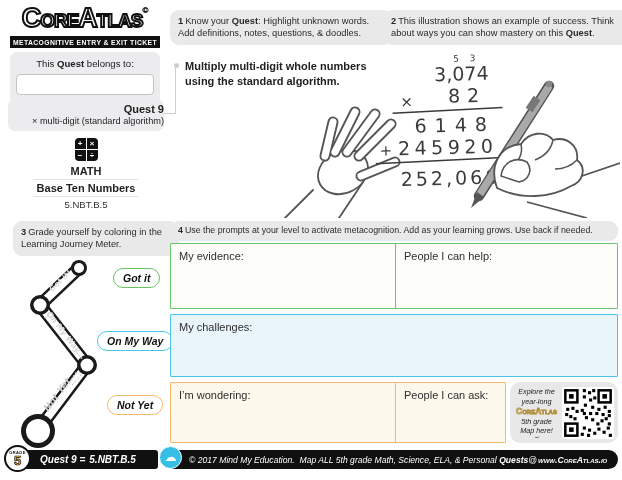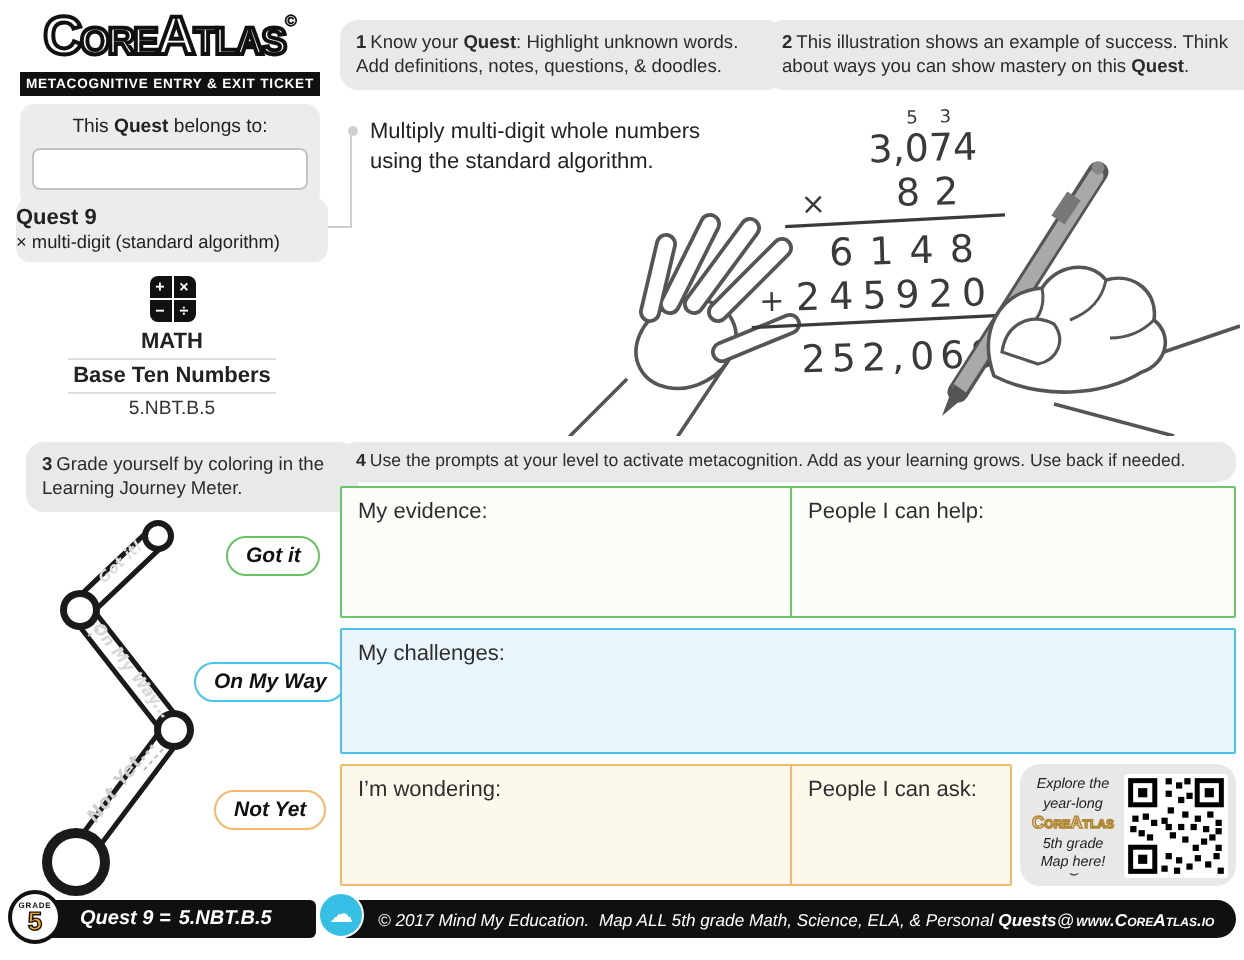--- a/index.html
+++ b/index.html
@@ -10,35 +10,35 @@
   
   .bubble{position:absolute;background:#e9e9ea;border-radius:9px;padding:5px 8px;font-size:9.3px;line-height:1.32;color:#2b2b2b;}
   .bubble .num{font-weight:bold;margin-right:2px;}
   
   .logo-wrap{left:8px;top:5px;width:154px;text-align:center;white-space:nowrap;}
   .logo-text{font-size:27px;font-weight:900;font-variant:small-caps;letter-spacing:-1px;color:#fff;-webkit-text-stroke:2px #101010;line-height:1;}
   .logo-mark{font-size:8px;vertical-align:14px;-webkit-text-stroke:0.5px #101010;color:#fff;}
   .banner{left:10px;top:36px;width:150px;background:#101010;color:#fff;font-size:6.8px;font-weight:bold;letter-spacing:0.4px;text-align:center;padding:2.5px 0;}
   .belongs{left:10px;top:52px;width:150px;background:#ececee;border-radius:7px;text-align:center;font-size:9.6px;padding:6px 0 9px;}
   .name-input{display:block;margin:5px auto 0;width:132px;height:17px;background:#fff;border:1px solid #c4c4c4;border-radius:4px;}
-  .quest-box{left:8px;top:99px;width:156px;background:#ececee;border-radius:7px;text-align:left;padding:4px 0 5px;}
+  .quest-box{left:8px;top:99px;width:156px;background:#ececee;border-radius:7px;text-align:right;padding:4px 0 5px;}
   .quest-box .t{font-weight:bold;font-size:11px;}
   .quest-box .s{font-size:9.2px;margin-top:1px;color:#222;}
   .connector{left:164px;top:66px;width:11px;height:47px;border-right:1.5px solid #cfcfcf;border-bottom:1.5px solid #cfcfcf;}
   .connector::before{content:"";position:absolute;right:-4px;top:-3px;width:5px;height:5px;background:#cfcfcf;border-radius:50%;}
   
   .subject{left:8px;top:138px;width:156px;text-align:center;}
   .math-icon{width:23px;height:23px;margin:0 auto;background:#fff;border-radius:4px;overflow:hidden;display:grid;grid-template-columns:11px 11px;grid-template-rows:11px 11px;gap:1px;}
   .math-icon span{background:#111;color:#fff;font-size:8px;font-weight:bold;display:flex;align-items:center;justify-content:center;}
   .subject .nm{font-weight:bold;font-size:11px;margin-top:4px;}
   .subject .sep{width:104px;height:1px;background:#e0e0e0;margin:2px auto;}
   .subject .strand{font-weight:bold;font-size:11px;}
   .subject .std{font-size:9.6px;margin-top:2px;color:#333;}
   
-  .statement{left:185px;top:59px;width:190px;font-size:11px;line-height:1.38;color:#222;}
+  .statement{left:185px;top:59px;width:190px;font-size:11px;line-height:1.38;color:#222;font-weight:bold;}
   
   .lvl{position:absolute;background:#fff;border:1.6px solid #000;border-radius:12px;font-weight:bold;font-style:italic;font-size:10.5px;color:#111;padding:3px 9px;white-space:nowrap;}
   .lvl-got{left:113px;top:268px;border-color:#67c462;}
   .lvl-way{left:97px;top:331px;border-color:#45c6ea;}
   .lvl-not{left:107px;top:395px;border-color:#f6b96b;}
   
   .prow{position:absolute;left:170px;border:1.7px solid var(--c);border-radius:1px;display:flex;box-sizing:border-box;}
   .prow .cell{padding:6px 8px;font-size:11px;color:#2e2e2e;box-sizing:border-box;}
   .prow .cell.first{width:224px;flex:none;}
   .prow .cell+.cell{border-left:1.7px solid var(--c);flex:1;}

